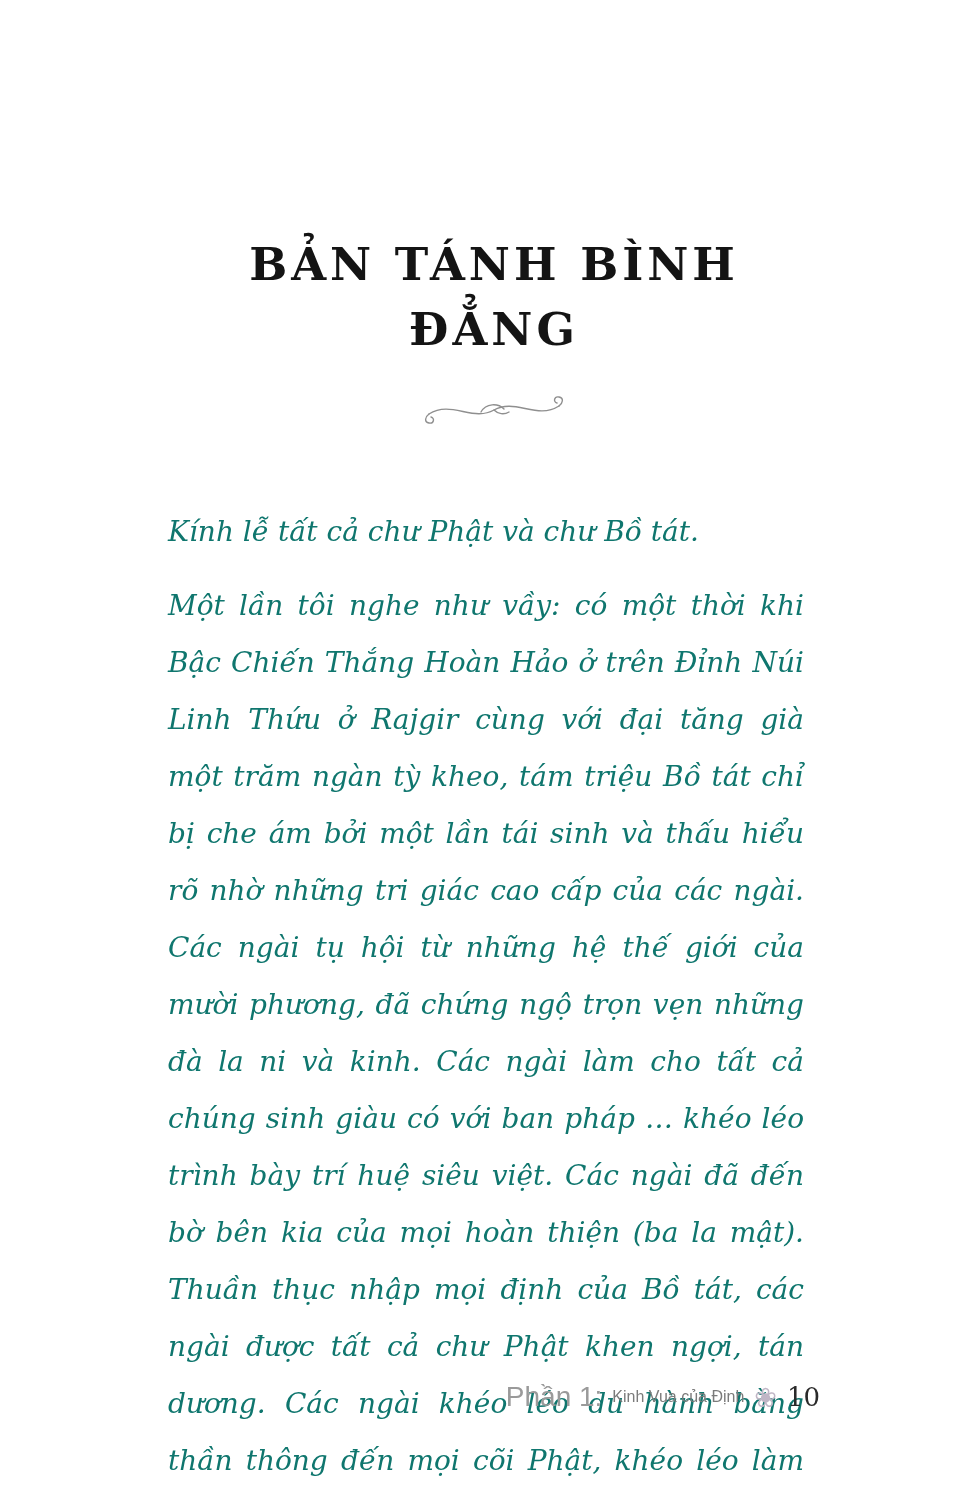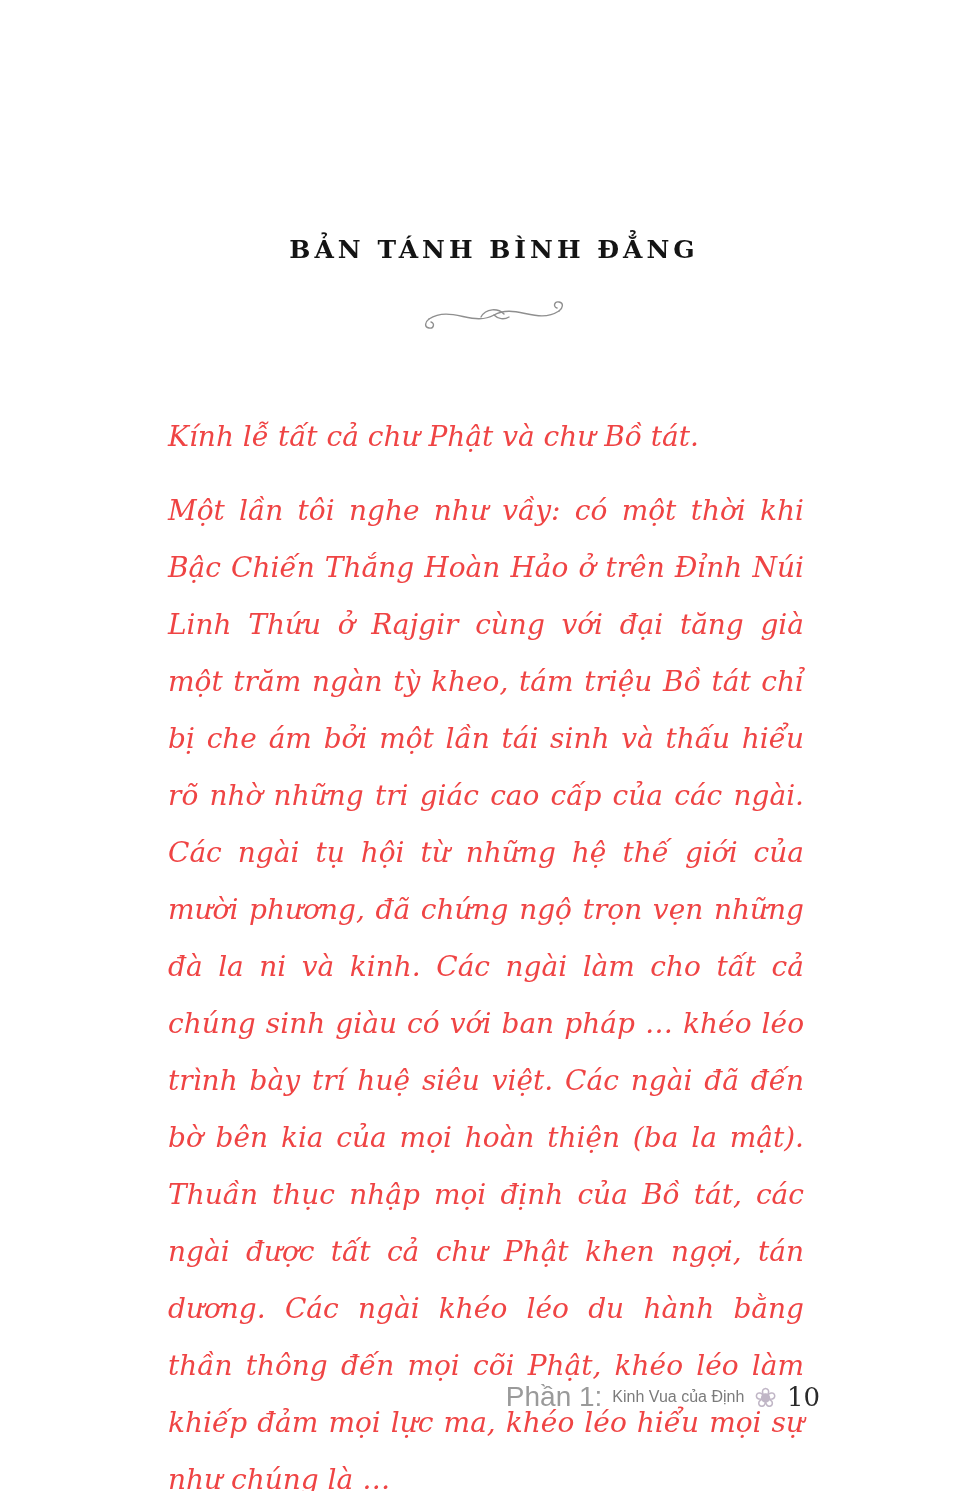--- a/index.html
+++ b/index.html
@@ -17,37 +17,37 @@
   }
   .page-content {
     position: absolute;
     left: 168px;
     right: 138px;
     top: 232px;
   }
   .chapter-title {
     text-align: center;
     font-family: "DejaVu Serif", "Liberation Serif", serif;
-    font-size: 25px;
+    font-size: 45px;
     font-weight: 600;
     letter-spacing: 4px;
     line-height: 1.45;
     color: #141414;
     margin: 0 0 28px 0;
   }
   .ornament-wrap {
     text-align: center;
     margin: 0 0 70px 0;
   }
   .body-text p {
     font-style: italic;
     font-size: 28px;
     line-height: 57px;
     text-align: justify;
-    color: #ef4444;
+    color: #0f766e;
     margin: 0 16px 17px 0;
   }
   .body-text p.single-line {
     text-align: left;
   }
   .page-footer {
     position: absolute;
     right: 138px;
     bottom: 78px;
     display: flex;

